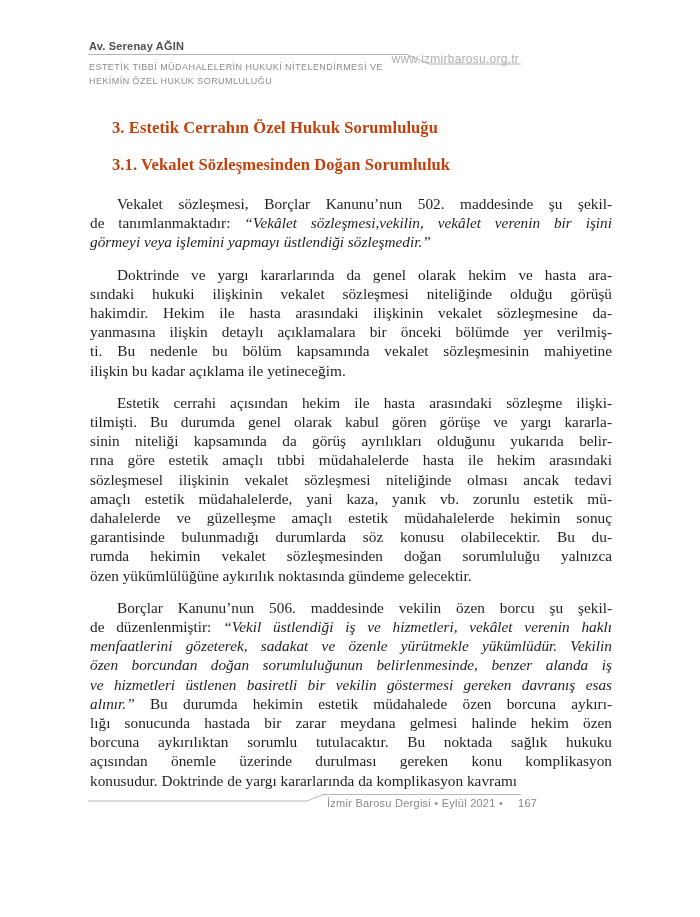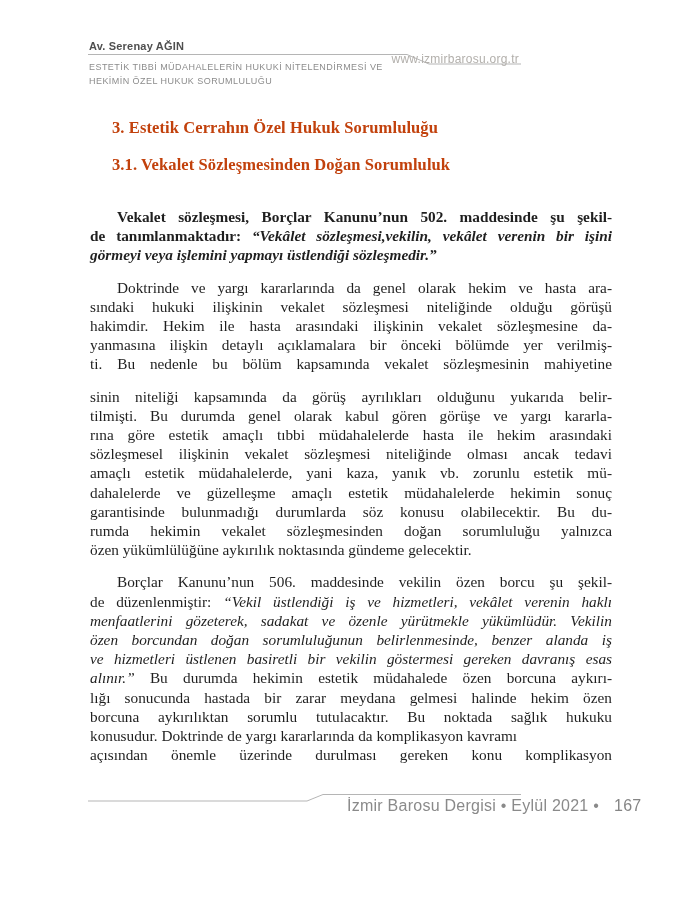--- a/index.html
+++ b/index.html
@@ -28,30 +28,30 @@
   .content{
     position:absolute;left:90px;top:118px;width:522px;
     font-size:15.3px;color:#1f1f1f;line-height:19.2px;
   }
   .heading{
     font-size:16.5px;font-weight:bold;color:#c2410c;
     margin:0;padding-left:22px;letter-spacing:0.1px;line-height:20px;
   }
   .heading.sub{margin-top:17px;}
   .paras .para{margin-top:13px;}
-  .paras .para:first-child{margin-top:32px;font-weight:bold;}
+  .paras .para:first-child{margin-top:19px;}
   .line{text-align:justify;text-align-last:justify;}
   .line.last{text-align-last:left;}
   .line.first{text-indent:27px;}
   .it{font-style:italic;}
   
   .footer-text{
     position:absolute;left:327px;top:797px;display:flex;
     font-family:"Liberation Sans", sans-serif;
-    font-size:16px;color:#8a8a8a;letter-spacing:0.25px;margin-left:20px;
+    font-size:11px;color:#8a8a8a;letter-spacing:0.25px;
   }
   .footer-text .page-number{margin-left:15px;color:#858585;text-align:center;}
 </style>
 </head>
 <body>
 
 <div class="page">
 
   <div class="author-name">Av. Serenay AĞIN</div>
 
@@ -74,43 +74,45 @@
           <div class="line first"><span>Vekalet sözleşmesi, Borçlar Kanunu’nun 502. maddesinde şu şekil-</span></div>
           <div class="line"><span>de tanımlanmaktadır: </span><span class="it">“Vekâlet sözleşmesi,vekilin, vekâlet verenin bir işini</span></div>
           <div class="line last"><span class="it">görmeyi veya işlemini yapmayı üstlendiği sözleşmedir.”</span></div>
         </div>
         <div class="para">
           <div class="line first"><span>Doktrinde ve yargı kararlarında da genel olarak hekim ve hasta ara-</span></div>
           <div class="line"><span>sındaki hukuki ilişkinin vekalet sözleşmesi niteliğinde olduğu görüşü</span></div>
           <div class="line"><span>hakimdir. Hekim ile hasta arasındaki ilişkinin vekalet sözleşmesine da-</span></div>
           <div class="line"><span>yanmasına ilişkin detaylı açıklamalara bir önceki bölümde yer verilmiş-</span></div>
           <div class="line"><span>ti. Bu nedenle bu bölüm kapsamında vekalet sözleşmesinin mahiyetine</span></div>
+          <div class="line last"><span>ilişkin bu kadar açıklama ile yetineceğim.</span></div>
         </div>
         <div class="para">
+          <div class="line first"><span>Estetik cerrahi açısından hekim ile hasta arasındaki sözleşme ilişki-</span></div>
+          <div class="line"><span>tilmişti. Bu durumda genel olarak kabul gören görüşe ve yargı kararla-</span></div>
           <div class="line"><span>sinin niteliği kapsamında da görüş ayrılıkları olduğunu yukarıda belir-</span></div>
-          <div class="line"><span>tilmişti. Bu durumda genel olarak kabul gören görüşe ve yargı kararla-</span></div>
           <div class="line"><span>rına göre estetik amaçlı tıbbi müdahalelerde hasta ile hekim arasındaki</span></div>
           <div class="line"><span>sözleşmesel ilişkinin vekalet sözleşmesi niteliğinde olması ancak tedavi</span></div>
           <div class="line"><span>amaçlı estetik müdahalelerde, yani kaza, yanık vb. zorunlu estetik mü-</span></div>
           <div class="line"><span>dahalelerde ve güzelleşme amaçlı estetik müdahalelerde hekimin sonuç</span></div>
           <div class="line"><span>garantisinde bulunmadığı durumlarda söz konusu olabilecektir. Bu du-</span></div>
           <div class="line"><span>rumda hekimin vekalet sözleşmesinden doğan sorumluluğu yalnızca</span></div>
           <div class="line last"><span>özen yükümlülüğüne aykırılık noktasında gündeme gelecektir.</span></div>
         </div>
         <div class="para">
           <div class="line first"><span>Borçlar Kanunu’nun 506. maddesinde vekilin özen borcu şu şekil-</span></div>
           <div class="line"><span>de düzenlenmiştir: </span><span class="it">“Vekil üstlendiği iş ve hizmetleri, vekâlet verenin haklı</span></div>
           <div class="line"><span class="it">menfaatlerini gözeterek, sadakat ve özenle yürütmekle yükümlüdür. Vekilin</span></div>
           <div class="line"><span class="it">özen borcundan doğan sorumluluğunun belirlenmesinde, benzer alanda iş</span></div>
           <div class="line"><span class="it">ve hizmetleri üstlenen basiretli bir vekilin göstermesi gereken davranış esas</span></div>
           <div class="line"><span class="it">alınır.”</span><span> Bu durumda hekimin estetik müdahalede özen borcuna aykırı-</span></div>
           <div class="line"><span>lığı sonucunda hastada bir zarar meydana gelmesi halinde hekim özen</span></div>
           <div class="line"><span>borcuna aykırılıktan sorumlu tutulacaktır. Bu noktada sağlık hukuku</span></div>
+          <div class="line"><span>açısından önemle üzerinde durulması gereken konu komplikasyon</span></div>
           <div class="line last"><span>konusudur. Doktrinde de yargı kararlarında da komplikasyon kavramı</span></div>
-          <div class="line"><span>açısından önemle üzerinde durulması gereken konu komplikasyon</span></div>
         </div>
       </div>
   </div>
 
   <svg class="rule-svg" width="700" height="917" viewBox="0 0 700 917">
     <polyline points="88,801 307,801 323,794.5 521,794.5" fill="none" stroke="#adadad" stroke-width="0.9"></polyline>
   </svg>
 
   <div class="footer-text">
     <span>İzmir Barosu Dergisi • Eylül 2021 •</span>

